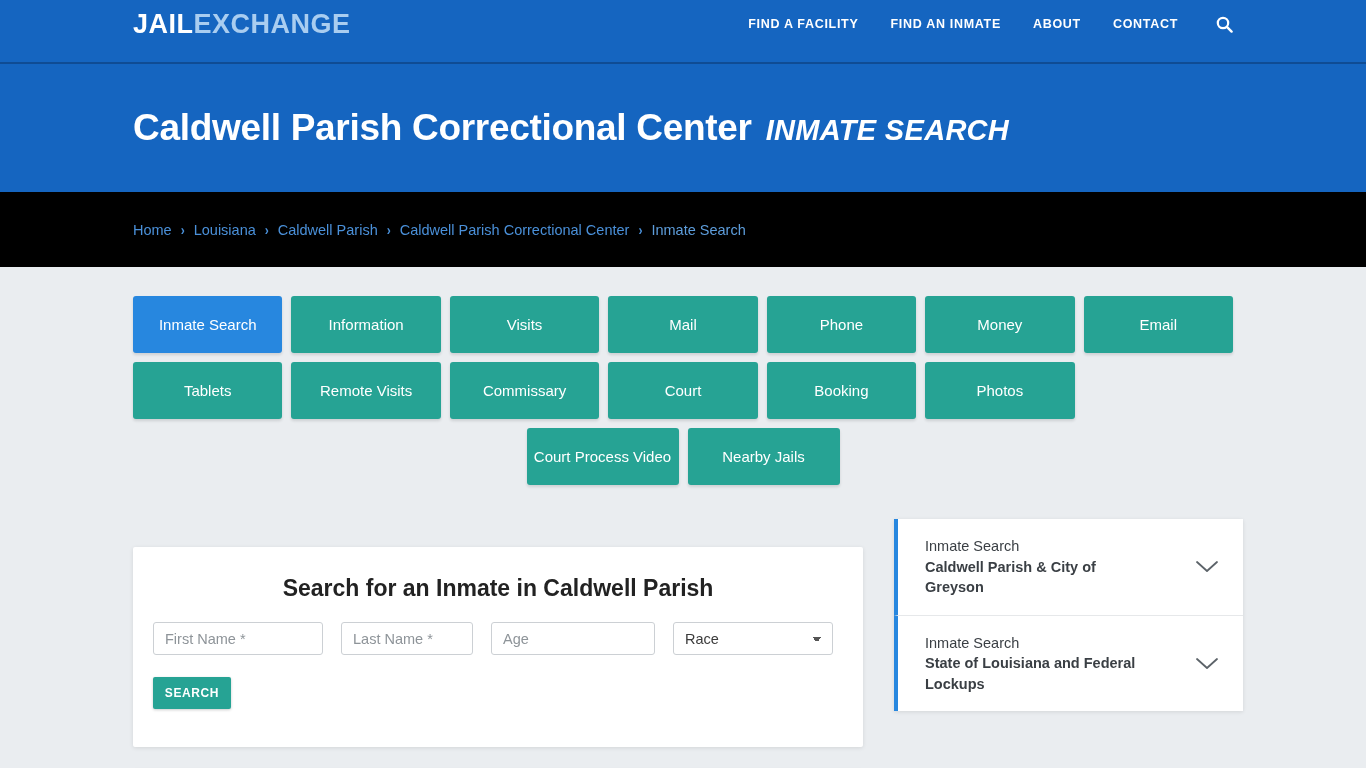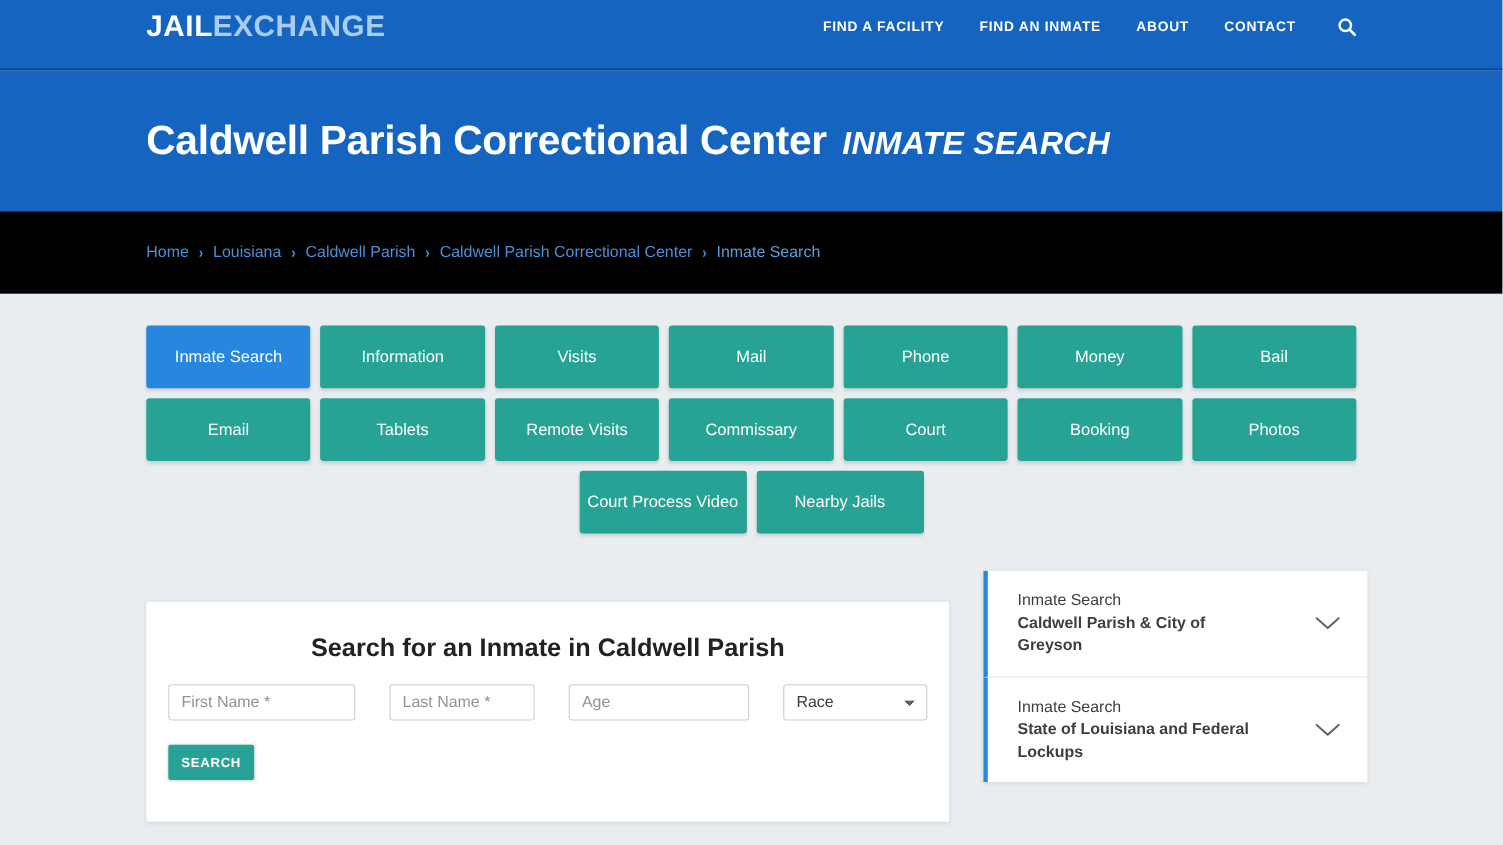--- a/index.html
+++ b/index.html
@@ -167,21 +167,21 @@
   }
   .search-card-title {
     text-align: center;
     font-size: 23px;
     font-weight: bold;
     color: #222222;
     margin: 6px 0 20px 0;
   }
   .search-fields {
     display: flex;
-    gap: 31px;
+    gap: 18px;
   }
   .fld {
     height: 33px;
     border: 1px solid #ccd0d4;
     border-radius: 3px;
     font-size: 14.5px;
     color: #3b3b3b;
     padding: 0 11px;
     background: #ffffff;
     font-family: "Liberation Sans", sans-serif;
@@ -294,21 +294,20 @@
 
 <main class="content">
 
   <div class="tab-grid">
     <button class="tab-btn active">Inmate Search</button>
     <button class="tab-btn">Information</button>
     <button class="tab-btn">Visits</button>
     <button class="tab-btn">Mail</button>
     <button class="tab-btn">Phone</button>
     <button class="tab-btn">Money</button>
-    <button class="tab-btn">Bail</button>
 
     <button class="tab-btn">Email</button>
     <button class="tab-btn">Tablets</button>
     <button class="tab-btn">Remote Visits</button>
     <button class="tab-btn">Commissary</button>
     <button class="tab-btn">Court</button>
     <button class="tab-btn">Booking</button>
     <button class="tab-btn">Photos</button>
   </div>
 

